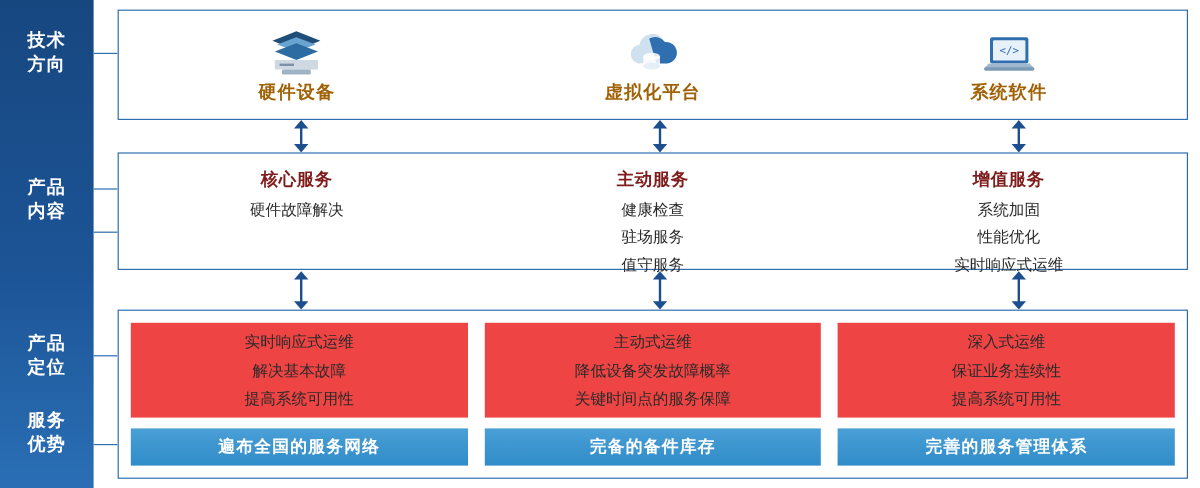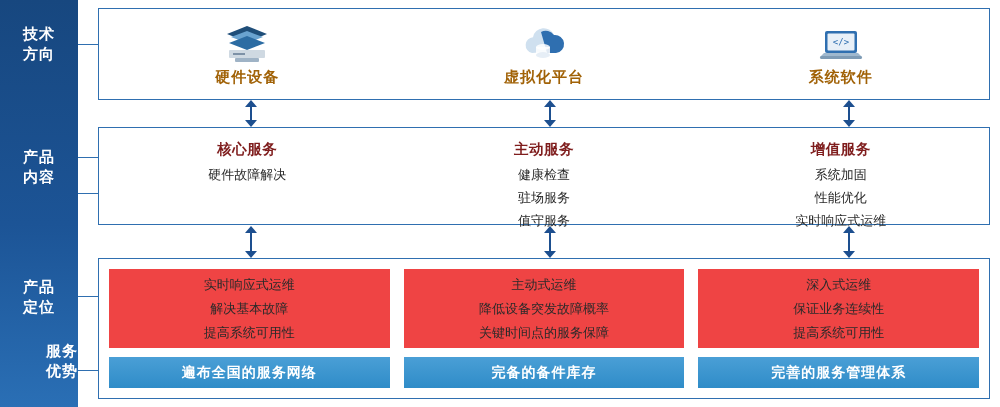--- a/index.html
+++ b/index.html
@@ -38,21 +38,21 @@
     font-weight: bold;
     line-height: 20px;
     text-align: center;
     letter-spacing: 1px;
   }
   .left-label span { display: block; }
 
   #label-tech { top: 24px; }
   #label-content { top: 147px; }
   #label-position { top: 277px; }
-  #label-advantage { top: 341px; text-align: right; }
+  #label-advantage { top: 341px; }
 
   
   .stub {
     position: absolute;
     height: 1px;
     background: #2f6fb0;
   }
 
   
   .outer-box {

